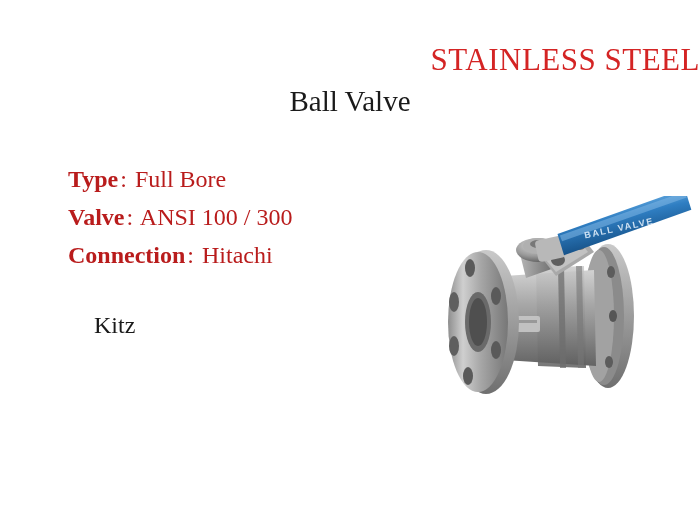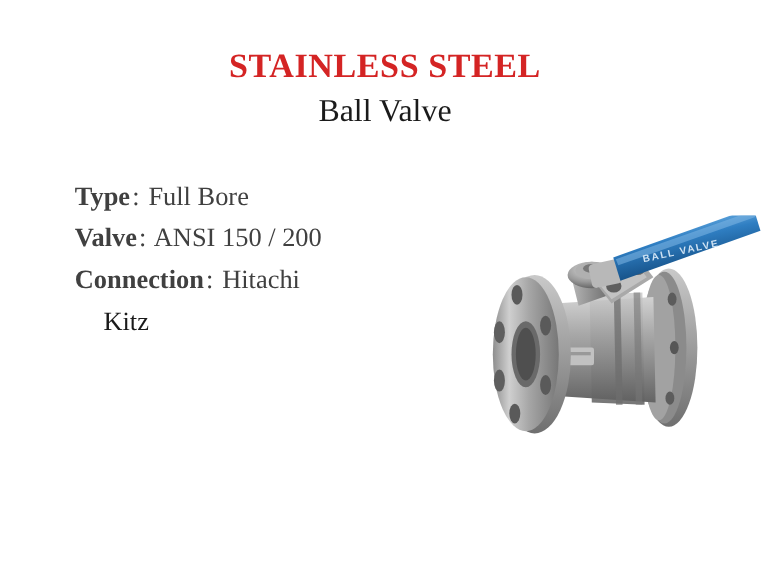--- a/index.html
+++ b/index.html
@@ -24,64 +24,66 @@
   
   #title-block {
     position: absolute;
     left: 0;
     top: 44px;
     width: 700px;
     text-align: center;
   }
   #main-title {
     font-size: 31px;
-    font-weight: bold;
+    font-weight: normal;
     color: #d42424;
     letter-spacing: 0.5px;
     line-height: 1.05;
     white-space: nowrap;
+    text-align: right;
   }
   #sub-title {
     font-size: 29px;
     font-weight: normal;
     color: #1a1a1a;
     line-height: 1.1;
     margin-top: 9px;
     white-space: nowrap;
   }
 
   
   #spec-list {
     position: absolute;
     left: 68px;
     top: 160px;
     width: 380px;
   }
   .spec-row {
     font-size: 24px;
-    color: #404040;
+    color: #b91c1c;
     line-height: 38px;
     white-space: nowrap;
   }
   .spec-label {
     font-weight: bold;
   }
   .spec-sep {
     font-weight: normal;
     padding: 0 2px;
   }
   .spec-value {
     font-weight: normal;
   }
   .spec-cont {
     font-size: 24px;
     color: #1a1a1a;
     line-height: 38px;
     padding-left: 26px;
     white-space: nowrap;
+    margin-top: 32px;
   }
 
   
   #product-photo {
     position: absolute;
     left: 408px;
     top: 196px;
     width: 292px;
     height: 232px;
   }
@@ -109,21 +111,21 @@
   </div>
 
   <div id="spec-list">
 
     <div class="spec-row">
       <span class="spec-label">Type</span><span class="spec-sep">:</span> <span class="spec-value">Full Bore</span>
     </div>
 
 
     <div class="spec-row">
-      <span class="spec-label">Valve</span><span class="spec-sep">:</span> <span class="spec-value">ANSI 150 / 200</span>
+      <span class="spec-label">Valve</span><span class="spec-sep">:</span> <span class="spec-value">ANSI 100 / 300</span>
     </div>
 
     <div class="spec-row">
       <span class="spec-label">Connection</span><span class="spec-sep">:</span> <span class="spec-value">Hitachi</span>
     </div>
 
 
 
 
     <div class="spec-cont">Kitz</div>

